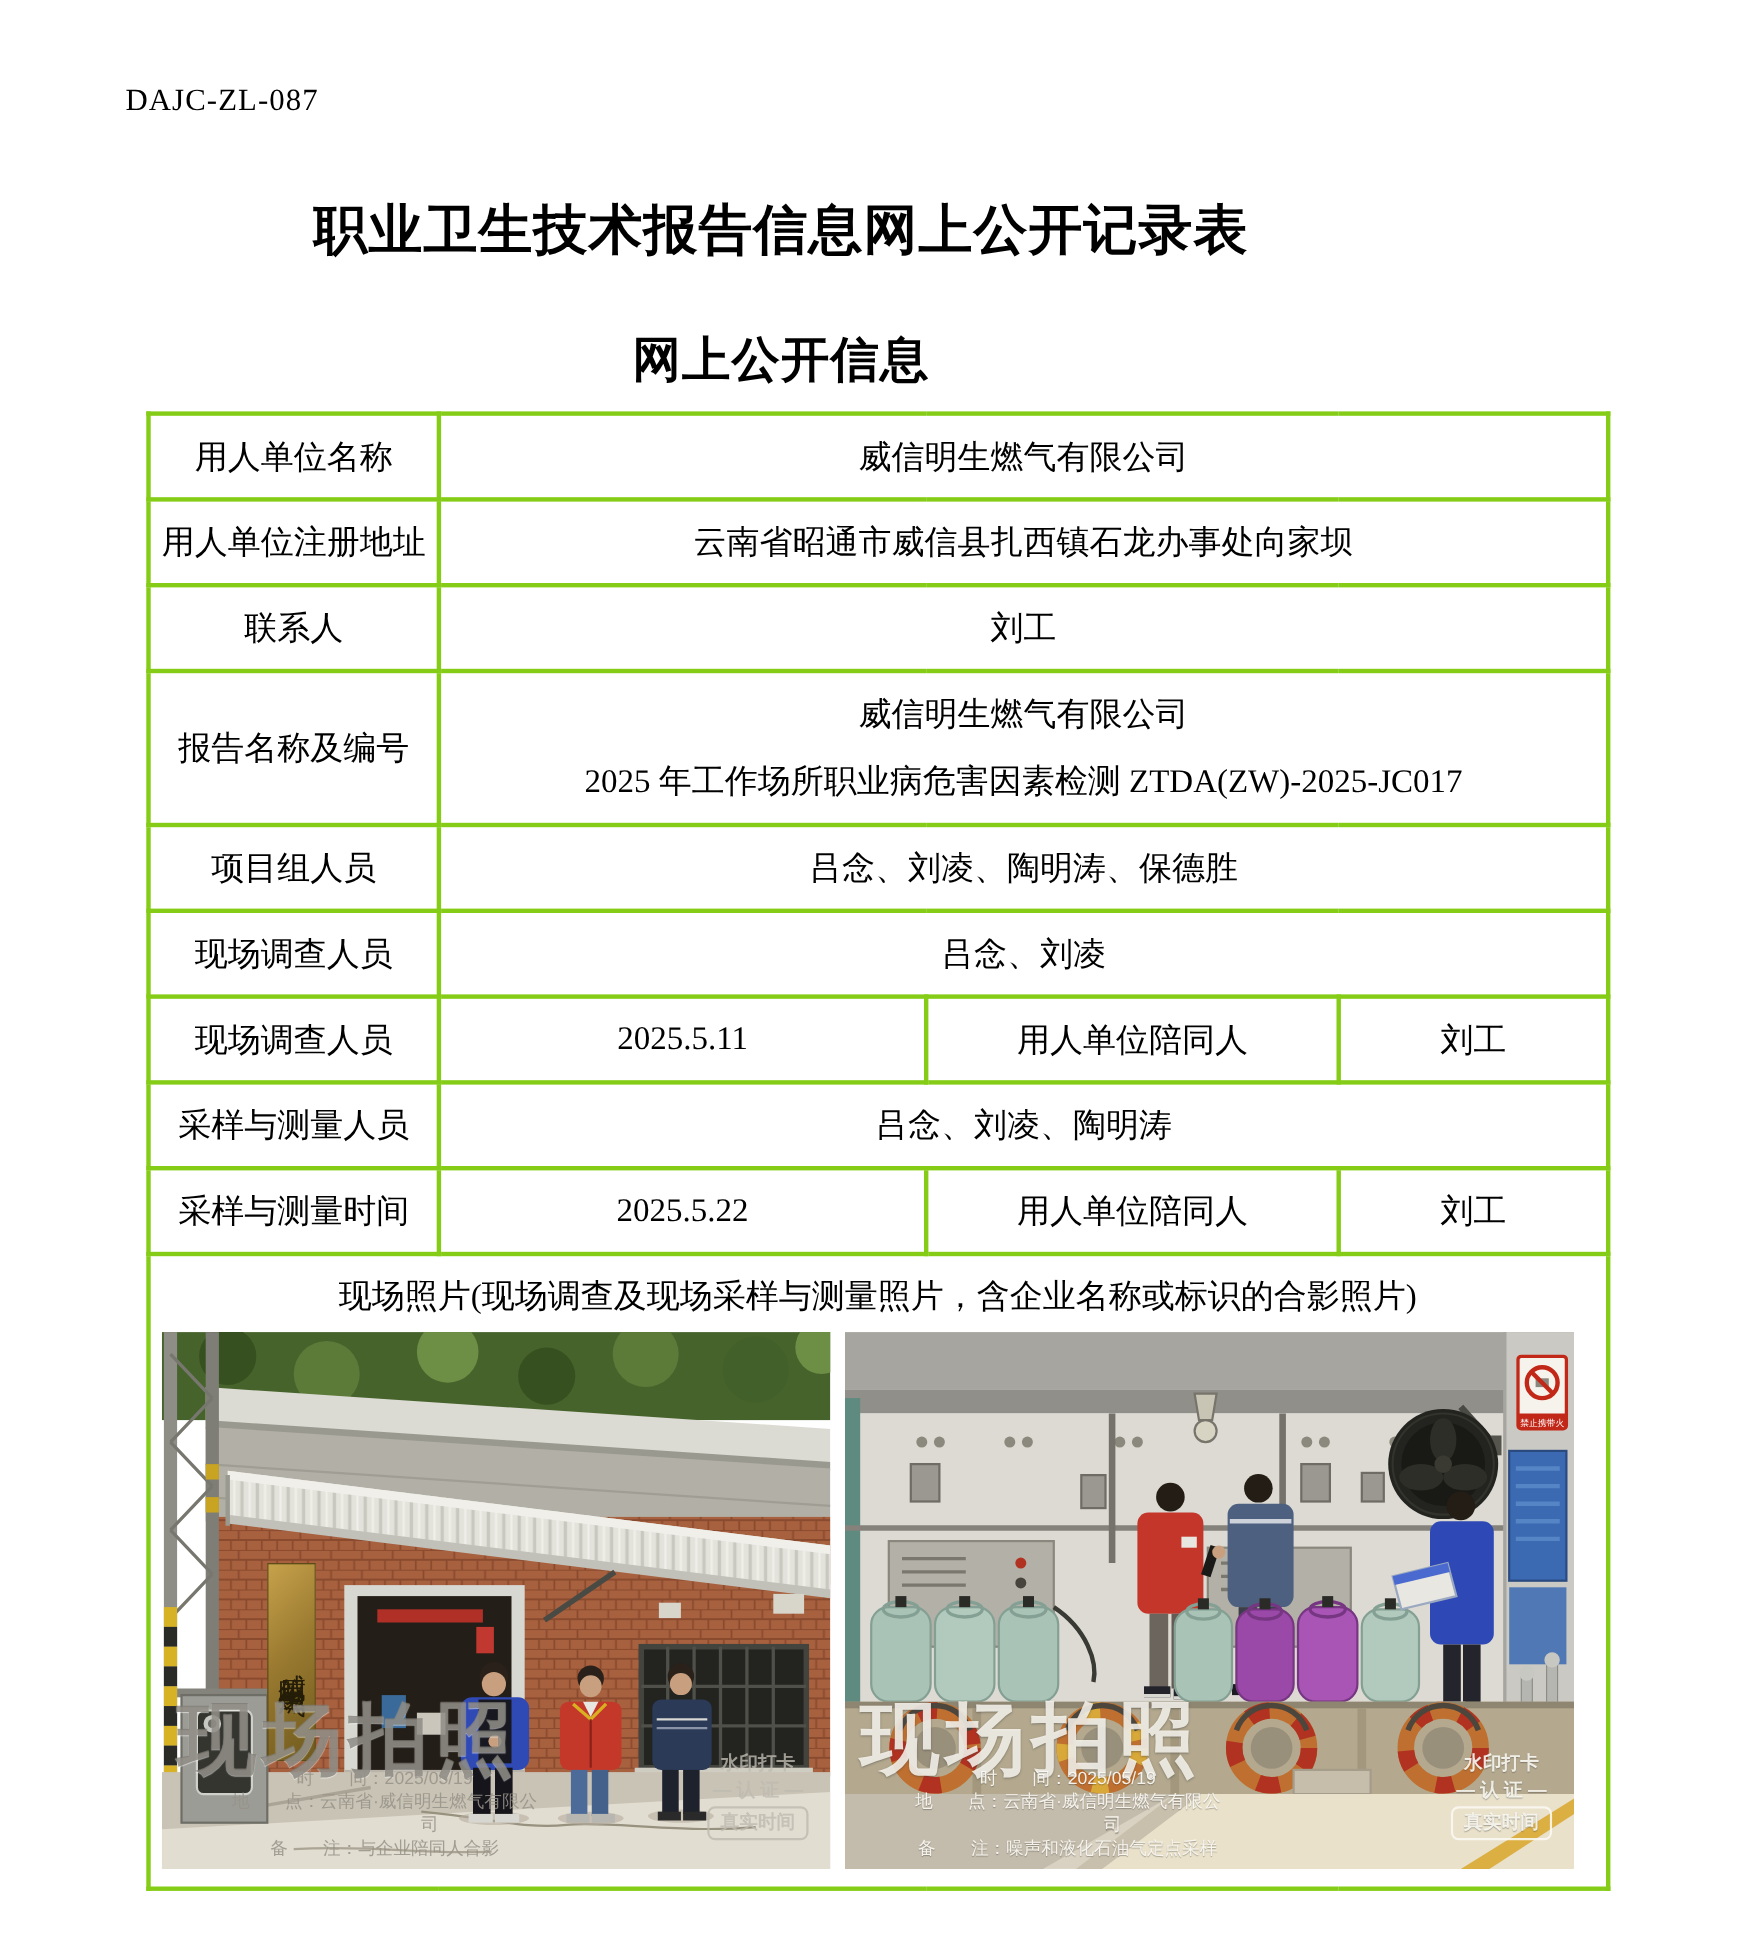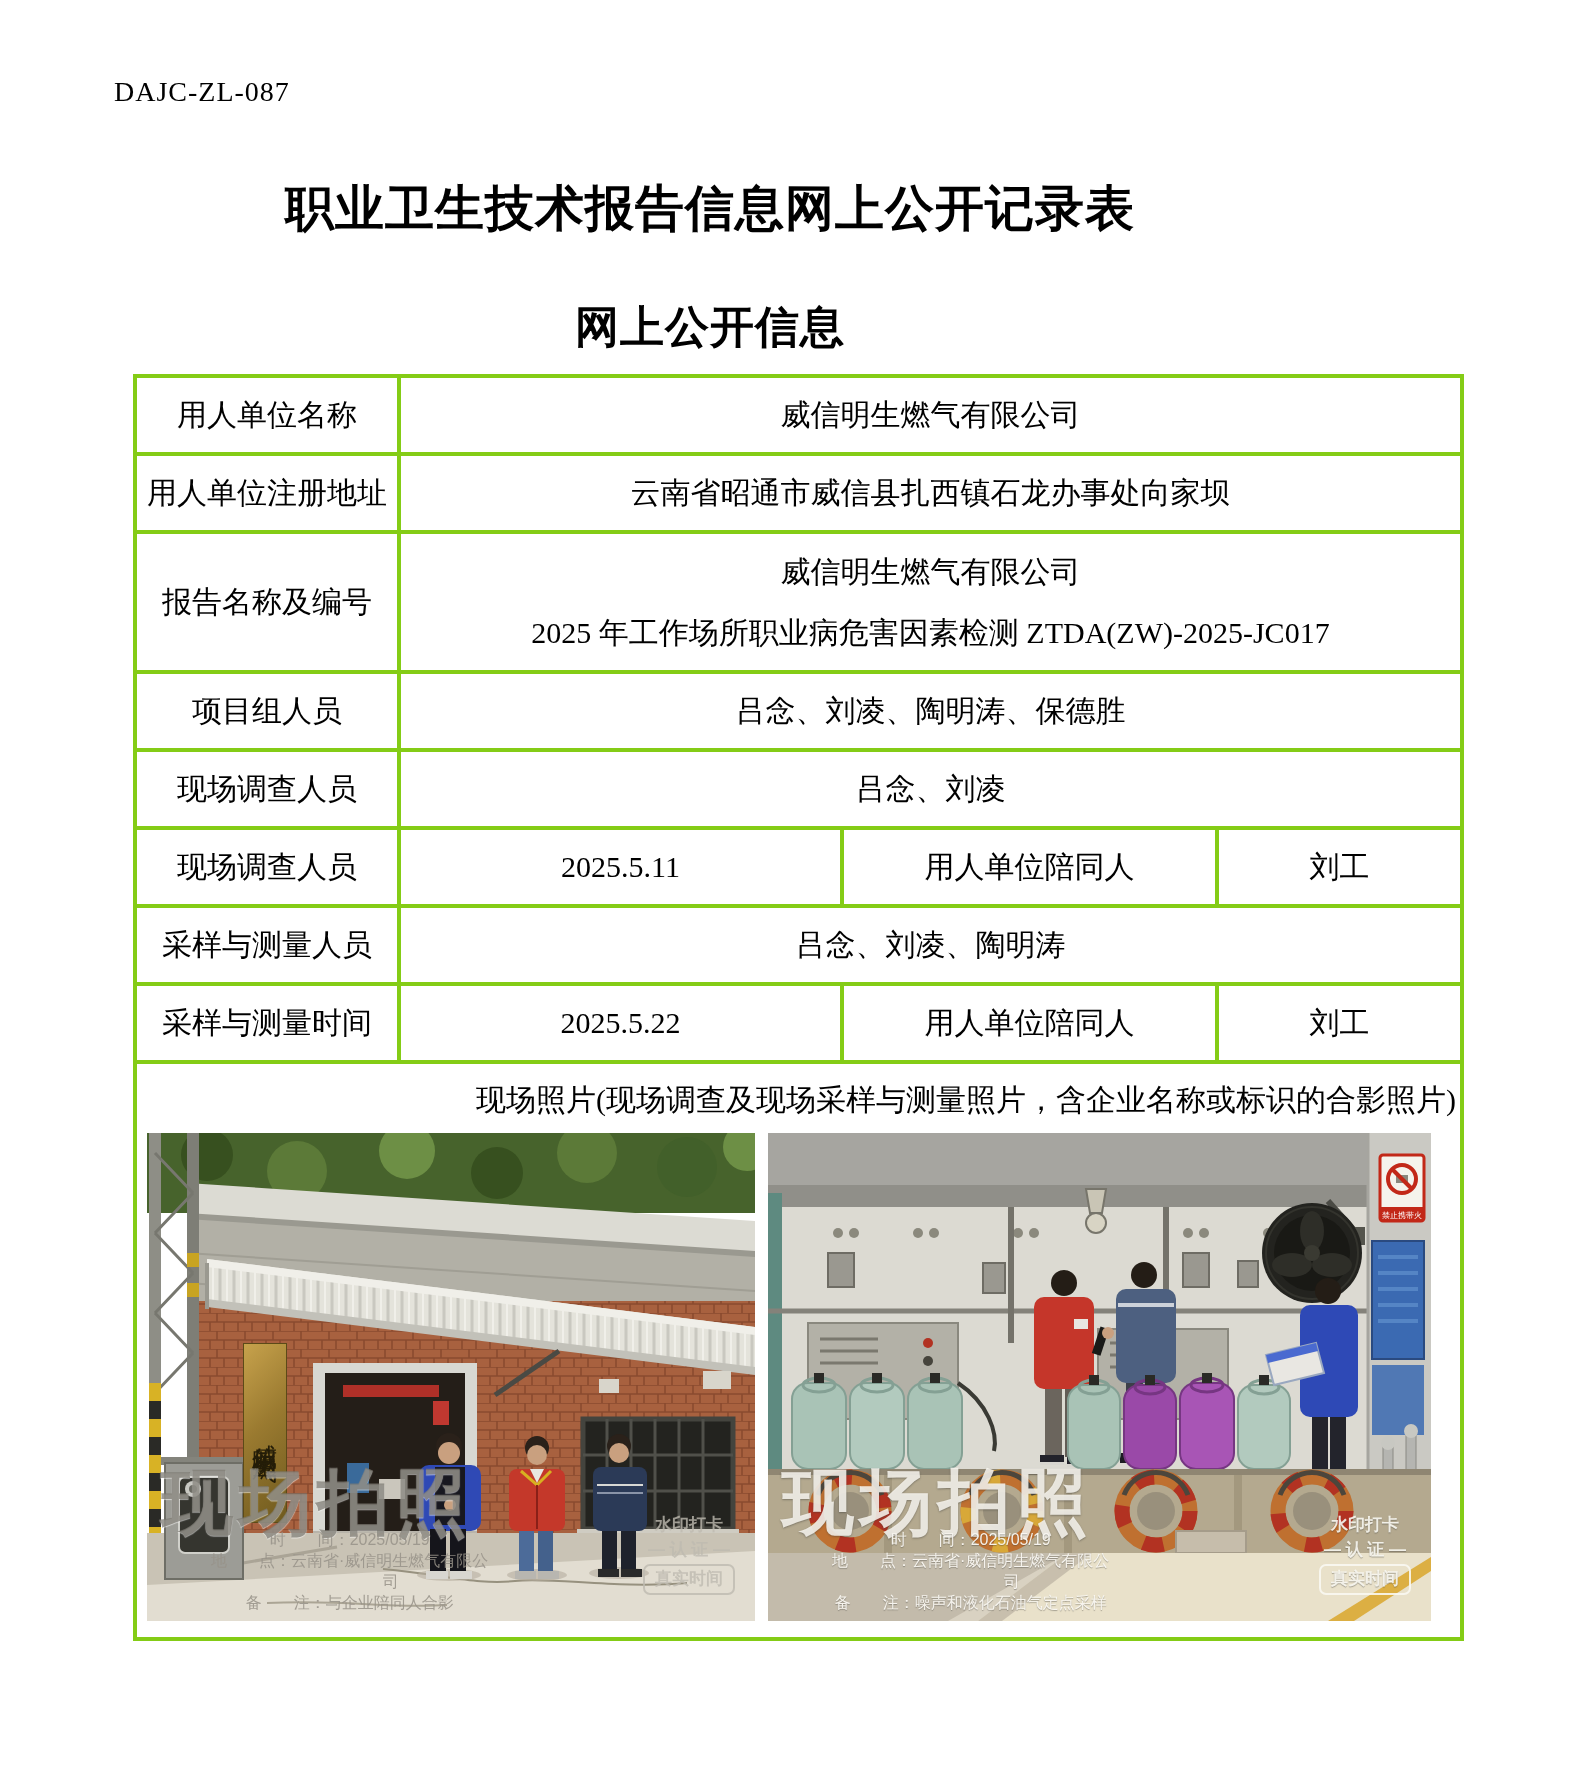--- a/index.html
+++ b/index.html
@@ -11,21 +11,21 @@
         font-size:49px;font-weight:bold;letter-spacing:1px;}
   .sub-title{position:absolute;left:0;top:298px;width:1420px;text-align:center;
         font-size:44px;font-weight:bold;letter-spacing:1px;}
   table.form{position:absolute;left:133px;top:374px;width:1327px;border-collapse:collapse;
         table-layout:fixed;}
   table.form td{border:4px solid #84cc16;font-size:30px;text-align:center;vertical-align:middle;
         padding:0;overflow:hidden;}
   td.lbl{}
   .report-cell{line-height:2.05;}
   td.photo-cell{text-align:left;vertical-align:top;}
-  .caption{font-size:30px;padding:16px 4px 6px 3px;text-align:right;}
+  .caption{font-size:30px;padding:16px 4px 6px 3px;text-align:center;}
   .photos{display:flex;gap:13px;padding:6px 0 16px 10px;}
   .photo{position:relative;overflow:hidden;flex:none;font-family:"Liberation Sans","DejaVu Sans",sans-serif;}
   .photo svg{display:block;}
   .photo-left{width:608px;height:488px;}
   .photo-right{width:663px;height:488px;}
   
   .wm-title{position:absolute;left:14px;bottom:70px;font-size:72px;font-weight:bold;letter-spacing:6px;}
   .photo-left .wm-title{color:rgba(120,118,110,0.72);text-shadow:0 1px 1px rgba(255,255,255,0.55);}
   .photo-right .wm-title{color:rgba(250,248,242,0.85);text-shadow:0 1px 2px rgba(60,60,55,0.45);}
   .wm-lines{position:absolute;left:16px;bottom:8px;font-size:16px;line-height:1.32;font-weight:normal;margin-left:48px;}
@@ -59,20 +59,24 @@
       </colgroup>
     <tbody>
         <tr style="height:78px">
       <td class="lbl">用人单位名称</td>
       <td colspan="3">威信明生燃气有限公司</td>
     </tr>
     <tr style="height:78px">
       <td class="lbl">用人单位注册地址</td>
       <td colspan="3">云南省昭通市威信县扎西镇石龙办事处向家坝</td>
     </tr>
+    <tr style="height:78px">
+      <td class="lbl">联系人</td>
+      <td colspan="3">刘工</td>
+    </tr>
     <tr style="height:140px">
       <td class="lbl">报告名称及编号</td>
       <td colspan="3" class="report-cell">
         <div>威信明生燃气有限公司</div>
         <div>2025 年工作场所职业病危害因素检测 ZTDA(ZW)-2025-JC017</div>
       </td>
     </tr>
     <tr style="height:78px">
       <td class="lbl">项目组人员</td>
       <td colspan="3">吕念、刘凌、陶明涛、保德胜</td>

